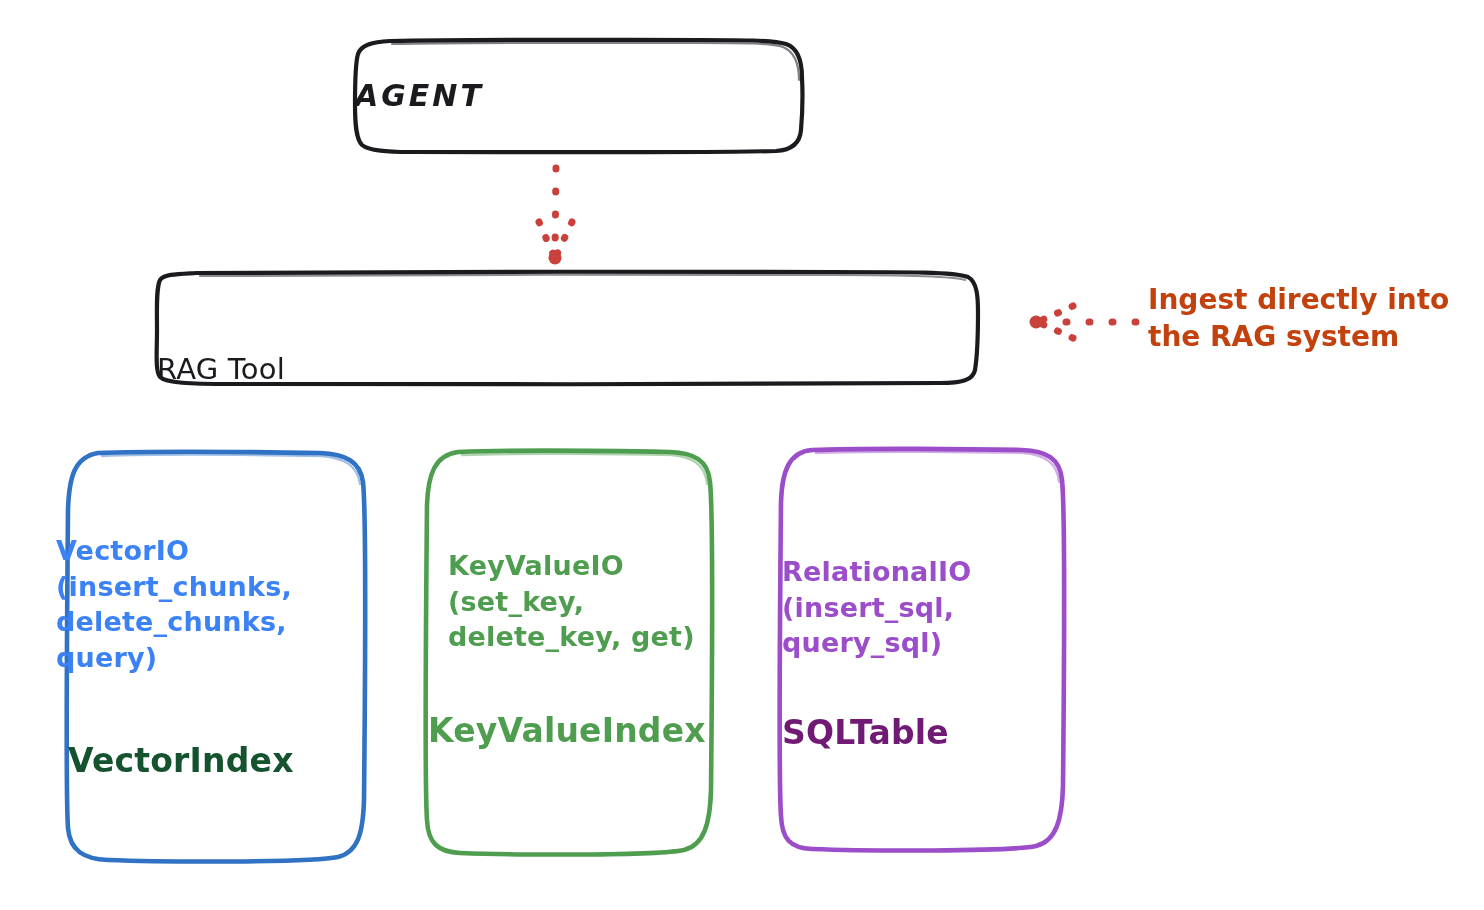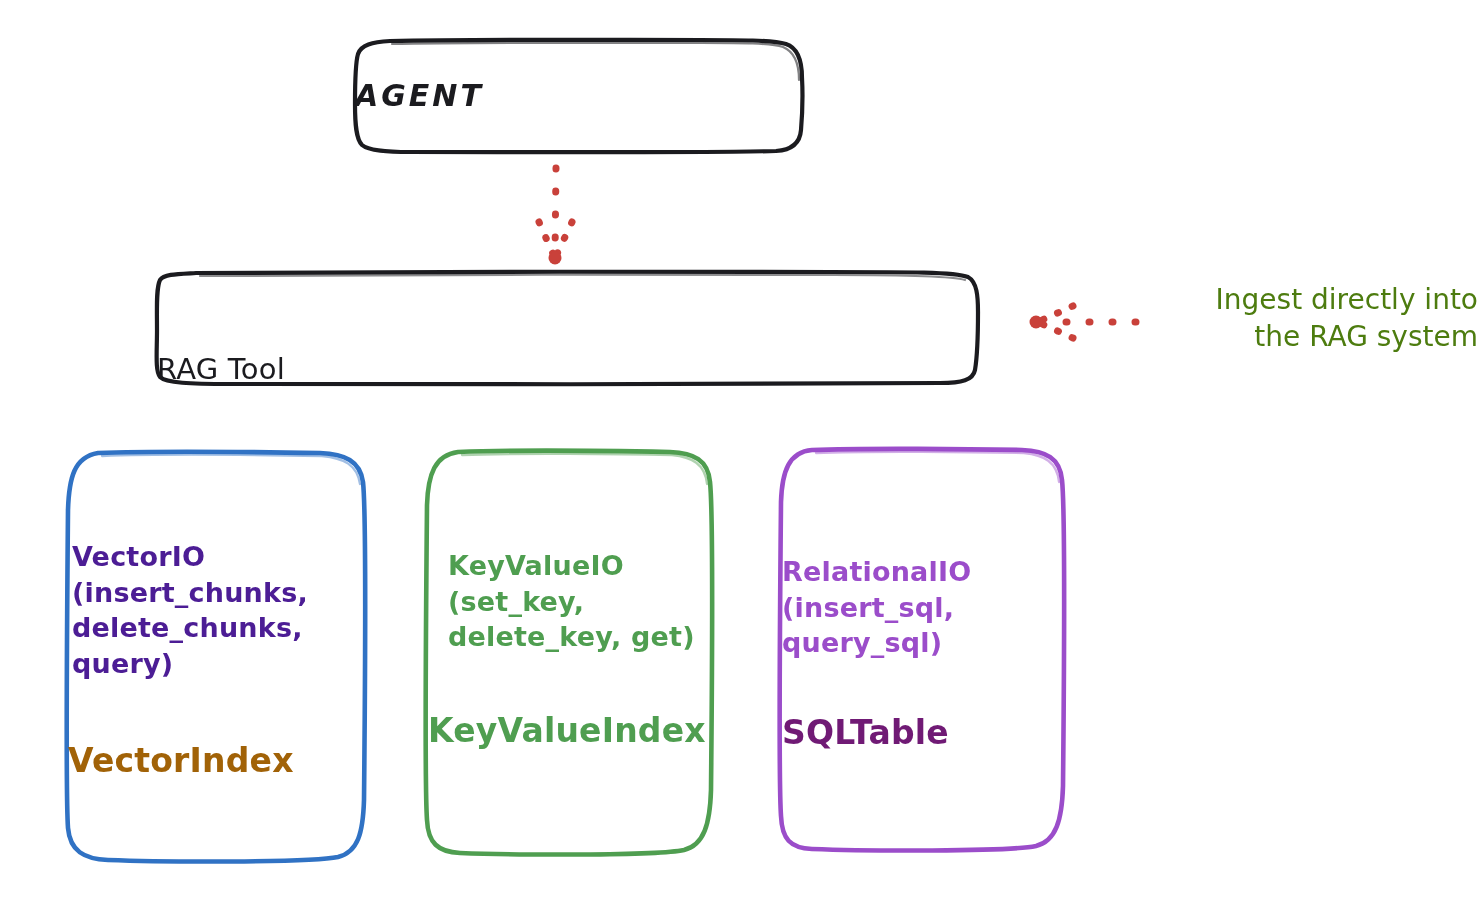--- a/index.html
+++ b/index.html
@@ -60,40 +60,40 @@
   .col-api {
     font-size: 27px;
     font-weight: 600;
     line-height: 1.32;
   }
   .col-index {
     font-size: 33px;
     font-weight: 600;
   }
 
-  #vector-api   { left: 72px;  top: 533px; width: 297px; color: #4c1d95; margin-top: 6px; }
-  #vector-index { left: 68px;  top: 740px; width: 297px; color: #a16207; }
+  #vector-api   { left: 56px;  top: 533px; width: 297px; color: #3b82f6; }
+  #vector-index { left: 68px;  top: 740px; width: 297px; color: #14532d; }
 
   #kv-api    { left: 448px; top: 548px; width: 340px; color: #4f9e50; }
   #kv-index  { left: 428px; top: 710px; width: 282px; color: #4f9e50; }
 
   #rel-api   { left: 782px; top: 554px; width: 280px; color: #9b4dca; }
   #rel-index { left: 782px; top: 712px; width: 280px; color: #701a75; }
 
   
   #annotation {
     position: absolute;
     left: 1148px;
     top: 281px;
     width: 330px;
     font-size: 28px;
-    font-weight: 400;
+    font-weight: 700;
     line-height: 1.33;
-    color: #4d7c0f;
-    text-align: right;
+    color: #c2410c;
+    text-align: left;
     white-space: pre-line;
   }
 </style>
 </head>
 <body>
 
 <svg id="canvas" viewBox="0 0 1484 910" xmlns="http://www.w3.org/2000/svg">
 
   <g>
     <path d="M 390 41

